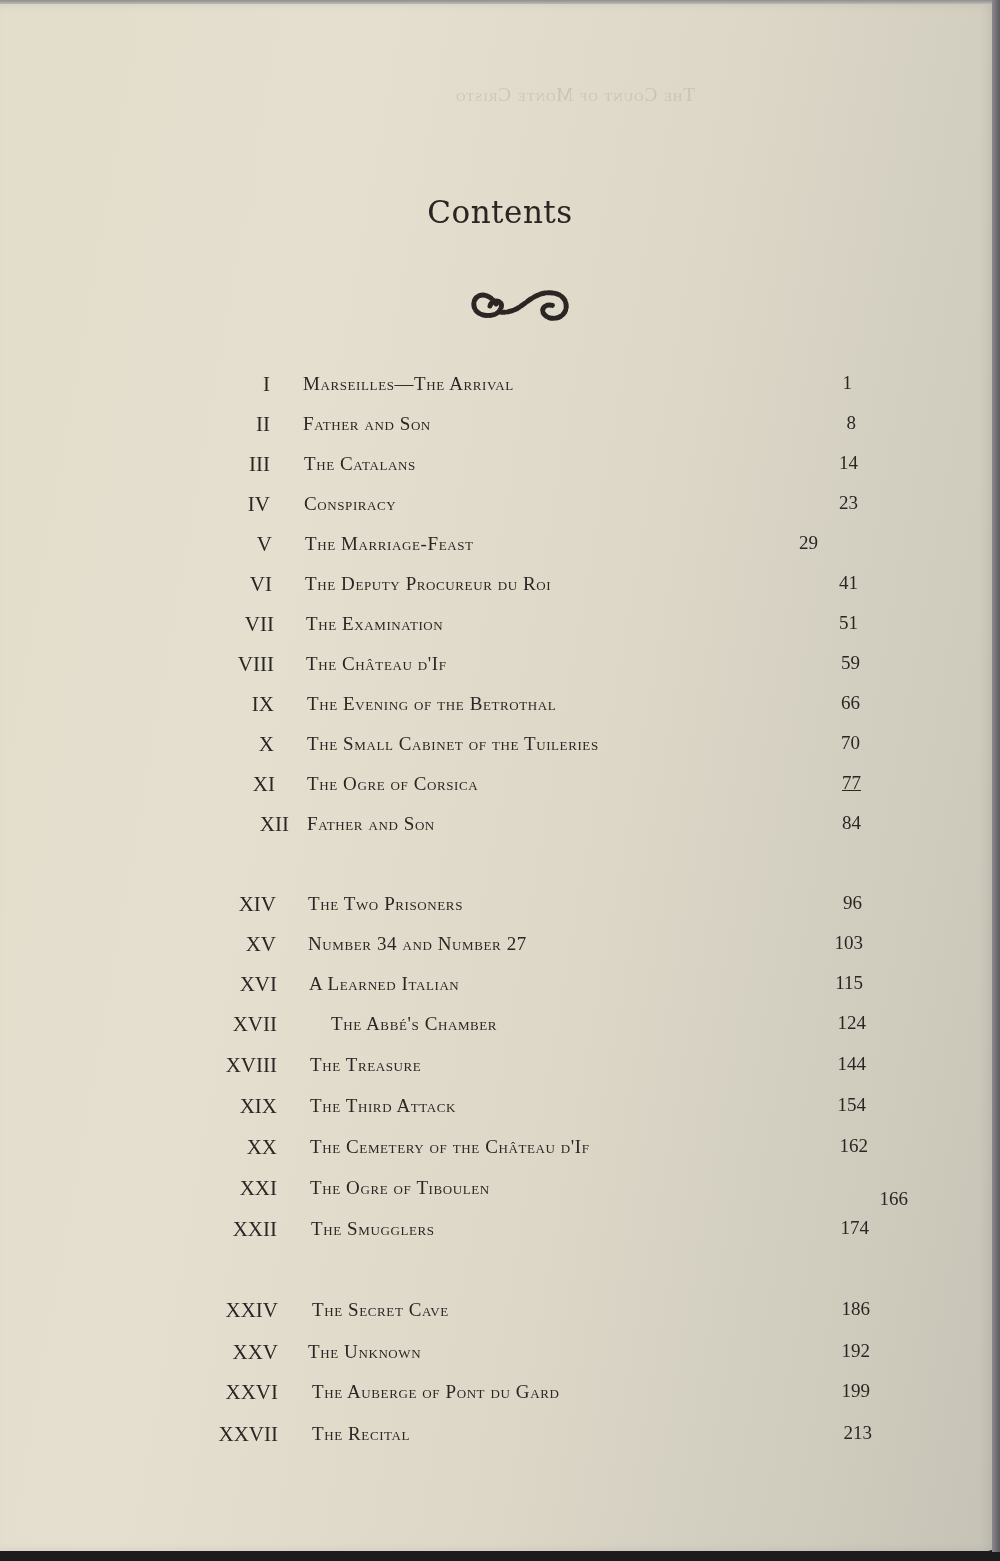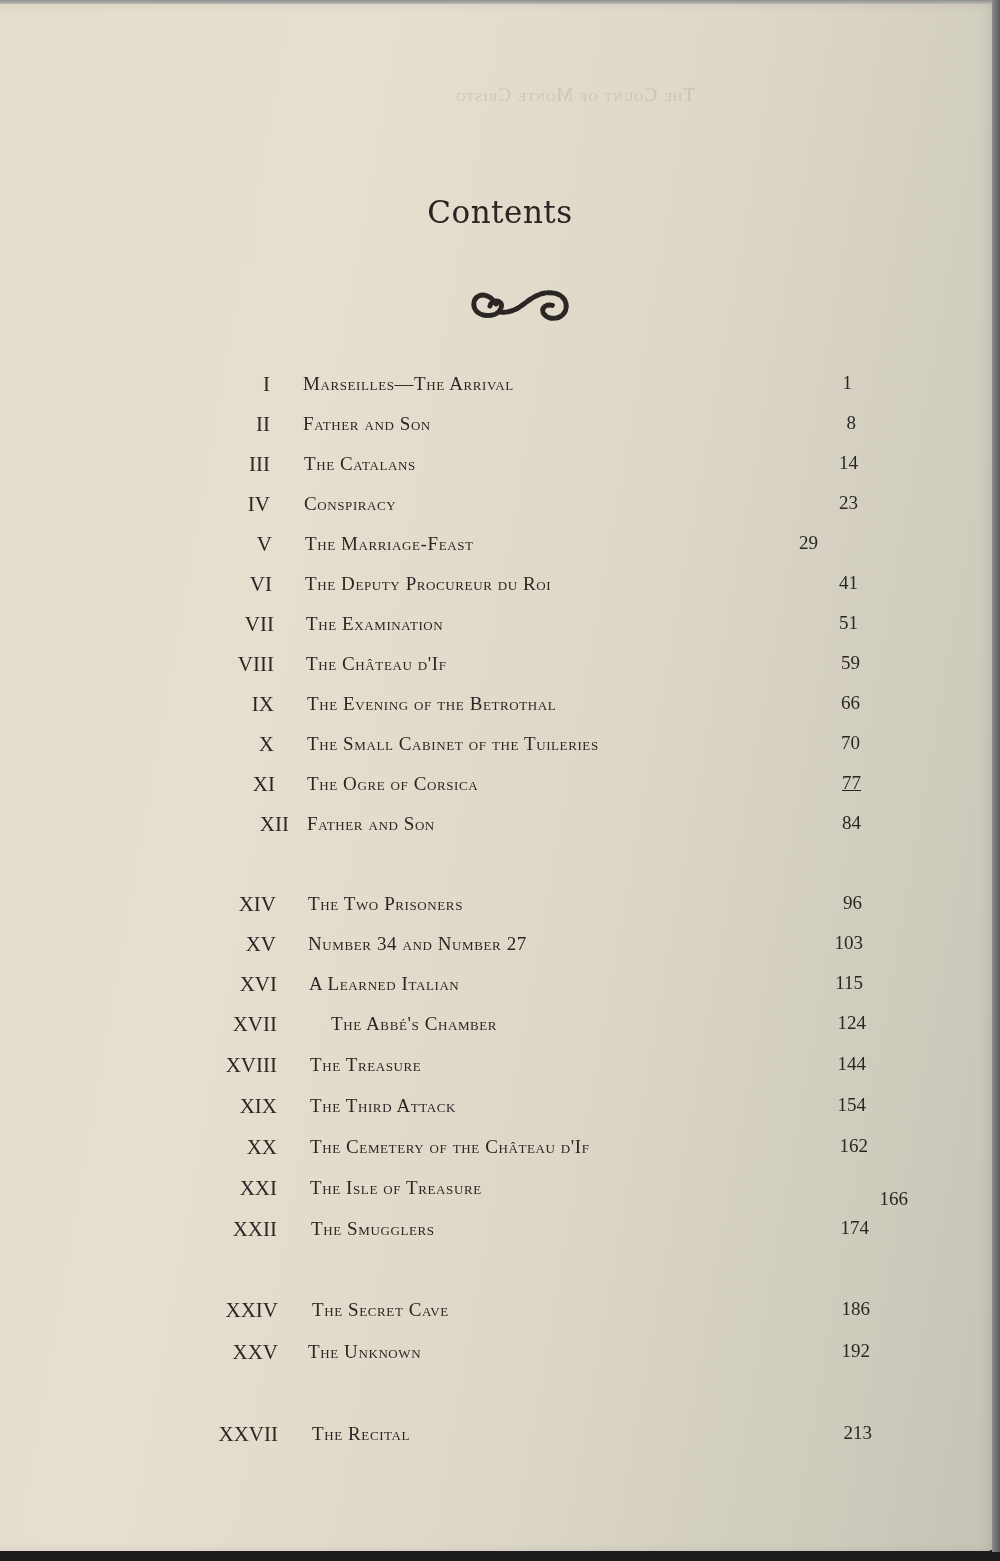--- a/index.html
+++ b/index.html
@@ -222,38 +222,43 @@
           <span class="toc-title" style="left: 310px;">The Third Attack</span>
           <span class="toc-page" style="left: 806px;">154</span>
         </div>
         <div class="toc-row" style="top: 1131px;">
           <span class="toc-num" style="left: 157px; text-align: right;">XX</span>
           <span class="toc-title" style="left: 310px;">The Cemetery of the Château d'If</span>
           <span class="toc-page" style="left: 808px;">162</span>
         </div>
         <div class="toc-row" style="top: 1172px;">
           <span class="toc-num" style="left: 157px;">XXI</span>
-          <span class="toc-title" style="left: 310px;">The Isle of Treasure</span>
+          <span class="toc-title" style="left: 310px;">The Ogre of Tiboulen</span>
           <span class="toc-page" style="left: 848px; margin-top: 12px;">166</span>
         </div>
         <div class="toc-row" style="top: 1213px;">
           <span class="toc-num" style="left: 157px;">XXII</span>
           <span class="toc-title" style="left: 311px;">The Smugglers</span>
           <span class="toc-page" style="left: 809px;">174</span>
         </div>
         <div class="toc-row" style="top: 1294px;">
           <span class="toc-num" style="left: 158px;">XXIV</span>
           <span class="toc-title" style="left: 312px;">The Secret Cave</span>
           <span class="toc-page" style="left: 810px;">186</span>
         </div>
         <div class="toc-row" style="top: 1336px;">
           <span class="toc-num" style="left: 158px;">XXV</span>
           <span class="toc-title" style="left: 308px;">The Unknown</span>
           <span class="toc-page" style="left: 810px;">192</span>
         </div>
+        <div class="toc-row" style="top: 1376px;">
+          <span class="toc-num" style="left: 158px;">XXVI</span>
+          <span class="toc-title" style="left: 312px;">The Auberge of Pont du Gard</span>
+          <span class="toc-page" style="left: 810px;">199</span>
+        </div>
         <div class="toc-row" style="top: 1418px;">
           <span class="toc-num" style="left: 158px;">XXVII</span>
           <span class="toc-title" style="left: 312px;">The Recital</span>
           <span class="toc-page" style="left: 812px;">213</span>
         </div>
       </div>
   </div>
   <div class="page-edge-right"></div>
 </div>
 

